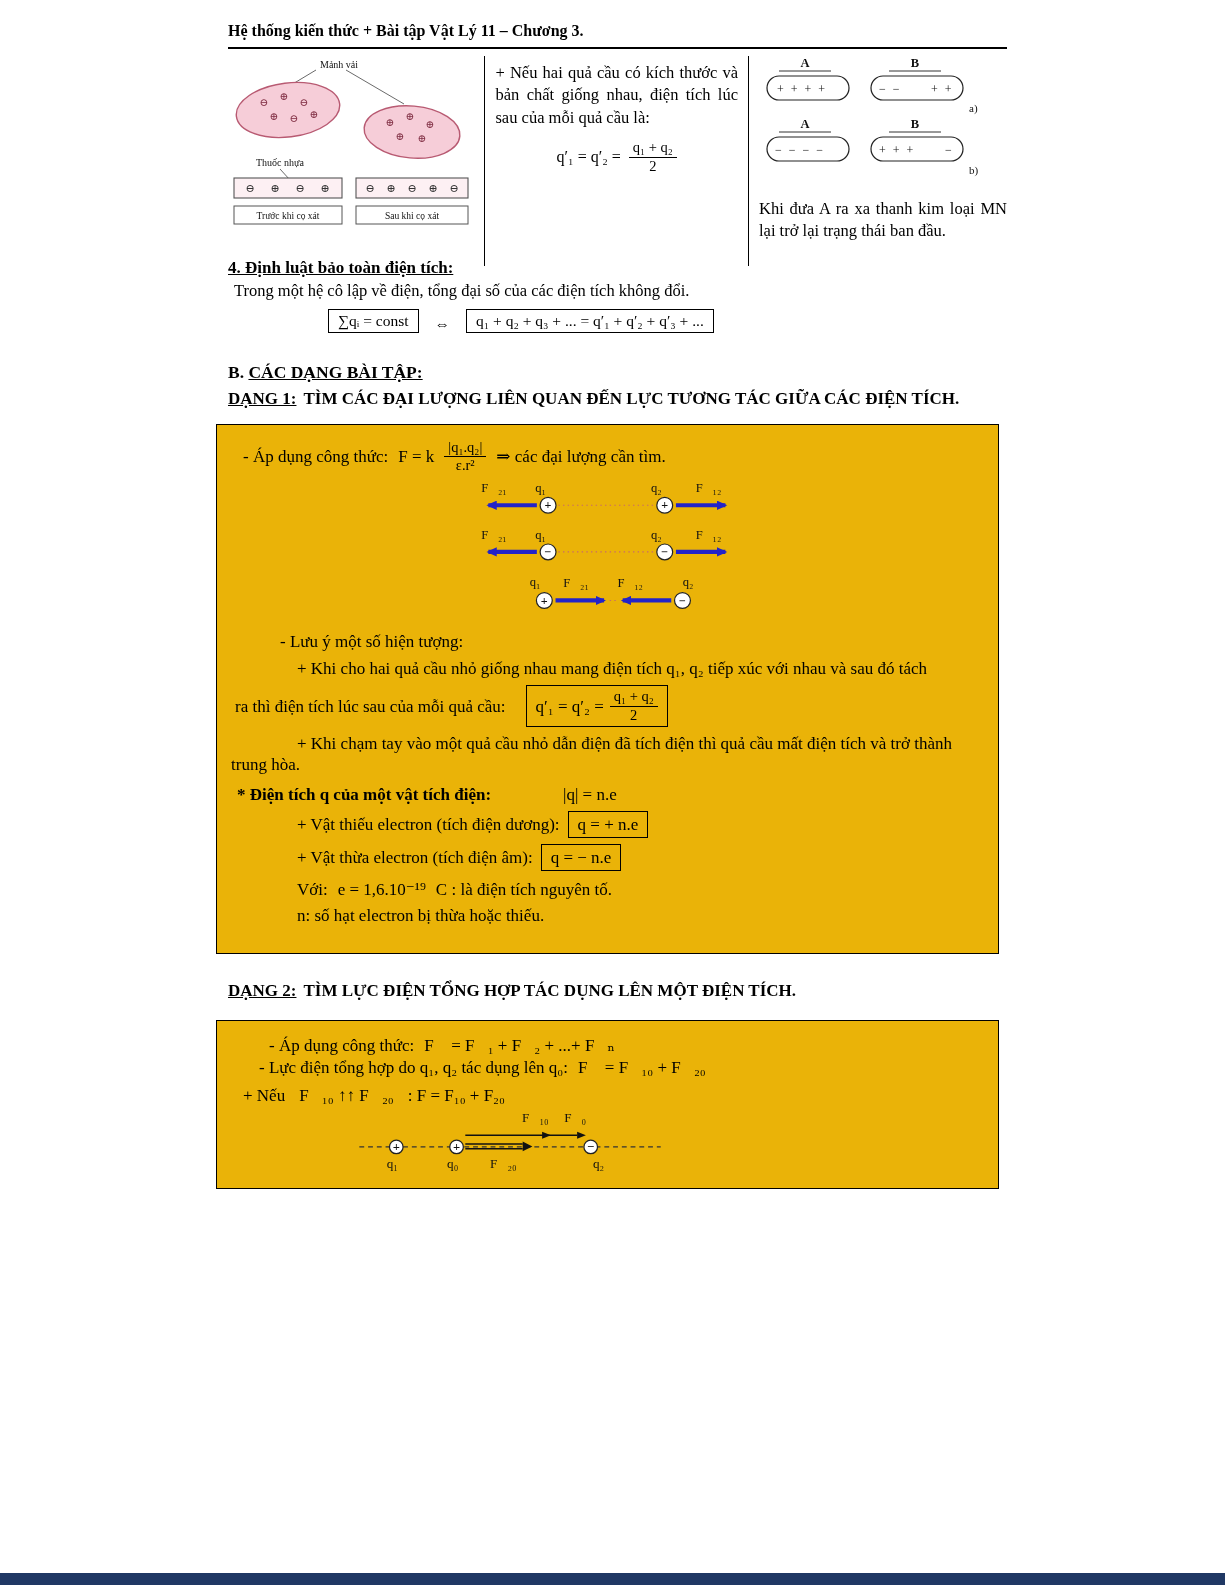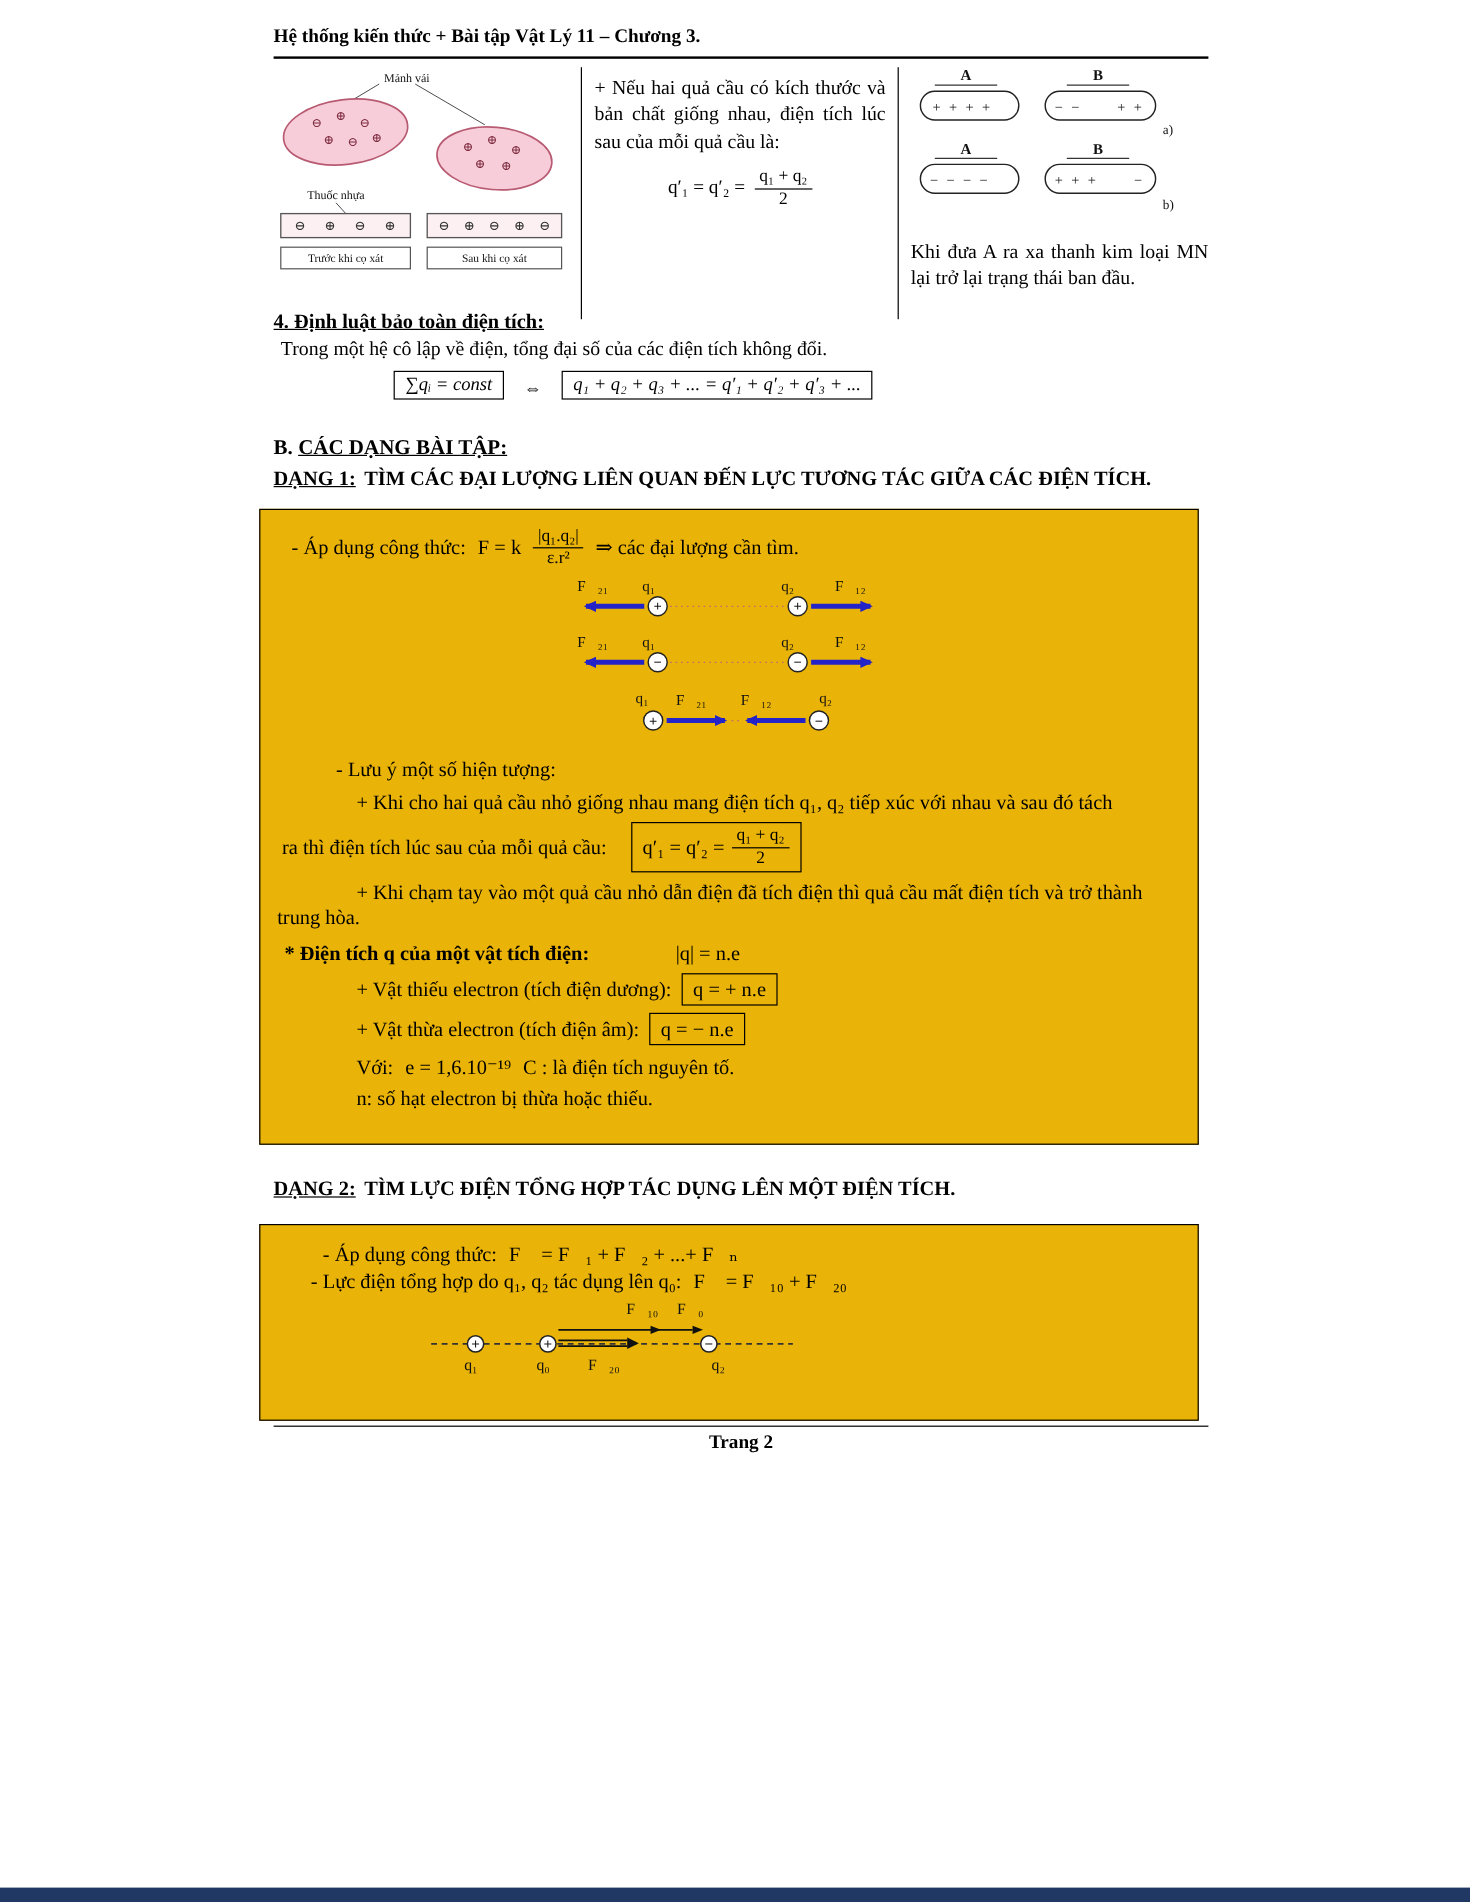--- a/index.html
+++ b/index.html
@@ -20,21 +20,21 @@
 
   .frac { display:inline-flex; flex-direction:column; align-items:center; vertical-align:middle;
           font-size:14.5px; line-height:1.2; }
   .frac .num { border-bottom:1.2px solid #000; padding:0 4px; }
   .frac .den { padding:0 4px; }
   .boxed { border:1.2px solid #000; padding:2px 9px; display:inline-flex; align-items:center; gap:6px; }
 
   .sec4 { position:absolute; left:228px; top:258px; width:779px; }
   .sec4 h3 { display:inline-block; font-size:17px; font-weight:bold; text-decoration:underline; }
   .sec4 .body { font-size:16.5px; margin:3px 0 0 6px; }
-  .sec4-formula { display:flex; align-items:flex-end; gap:16px; margin:8px 0 0 100px; font-size:15.5px;font-style:italic; }
+  .sec4-formula { display:flex; align-items:flex-end; gap:16px; margin:8px 0 0 100px; font-size:15.5px; }
 
   .secB { position:absolute; left:228px; top:362px; font-size:17.5px; font-weight:bold; }
   .secB .u { text-decoration:underline; }
   .dang { position:absolute; left:228px; font-size:17px; font-weight:bold; display:flex; gap:7px; }
   .dang .u { text-decoration:underline; }
   .dang1 { top:389px; }
   .dang2 { top:981px; }
 
   .bigbox { position:absolute; left:216px; width:783px; border:1.5px solid #000; background:#eab308;
             font-size:17px; line-height:1.25; padding:10px 14px; }
@@ -308,20 +308,25 @@
 
   <div class="bigbox box2">
     <div class="b2-line1">
       <span>- Áp dụng công thức:</span>
       <span>F⃗ = F⃗₁ + F⃗₂ + ...+ F⃗ₙ</span>
     </div>
     <div class="b2-line2">
       <span>- Lực điện tổng hợp do q₁, q₂ tác dụng lên q₀:</span>
       <span>F⃗ = F⃗₁₀ + F⃗₂₀</span>
     </div>
+    <div class="b2-line3">
+      <span>+ Nếu</span>
+      <span>F⃗₁₀ ↑↑ F⃗₂₀</span>
+      <span>: F = F₁₀ + F₂₀</span>
+    </div>
 
     <svg class="forces-svg" viewBox="0 0 320 72" width="320" height="70">
       <line x1="4" y1="40" x2="314" y2="40" class="dashline"></line>
       <circle cx="42" cy="40" r="7" class="qc"></circle>
       <text x="42" y="44" class="qs">+</text>
       <text x="38" y="62" class="qlab">q₁</text>
       <circle cx="104" cy="40" r="7" class="qc"></circle>
       <text x="104" y="44" class="qs">+</text>
       <text x="100" y="62" class="qlab">q₀</text>
       <circle cx="242" cy="40" r="7" class="qc"></circle>
@@ -334,18 +339,15 @@
       <text x="152" y="62" class="flab">F⃗₂₀</text>
 
       <line x1="113" y1="28" x2="228" y2="28" class="thin"></line>
       <polygon points="192,24.5 201,28 192,31.5" fill="#111"></polygon>
       <polygon points="228,24.5 237,28 228,31.5" fill="#111"></polygon>
       <text x="185" y="14" class="flab">F⃗₁₀</text>
       <text x="226" y="14" class="flab">F⃗₀</text>
     </svg>
   </div>
 
-  <div class="footer">
-    <span>Trang 2</span>
-  </div>
 
   <div class="bottom-bar"></div>
 </div>
 
 </body></html>

